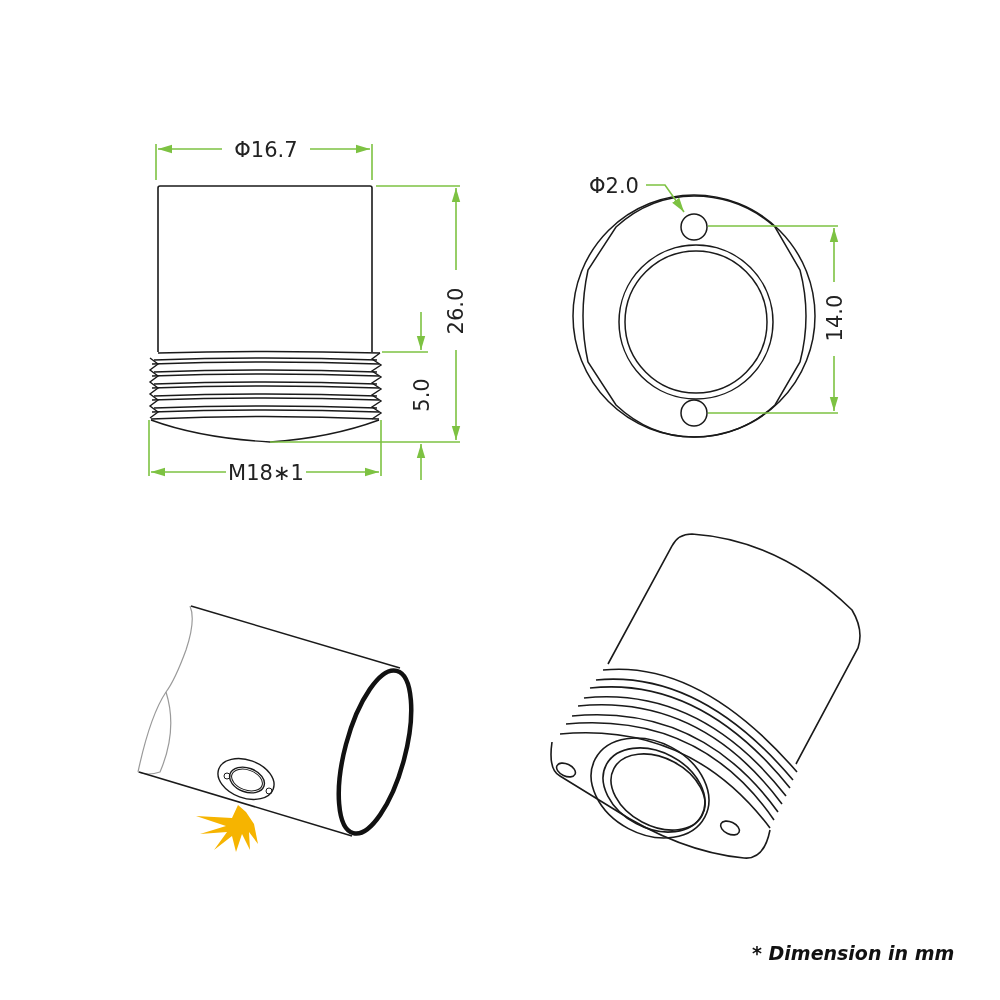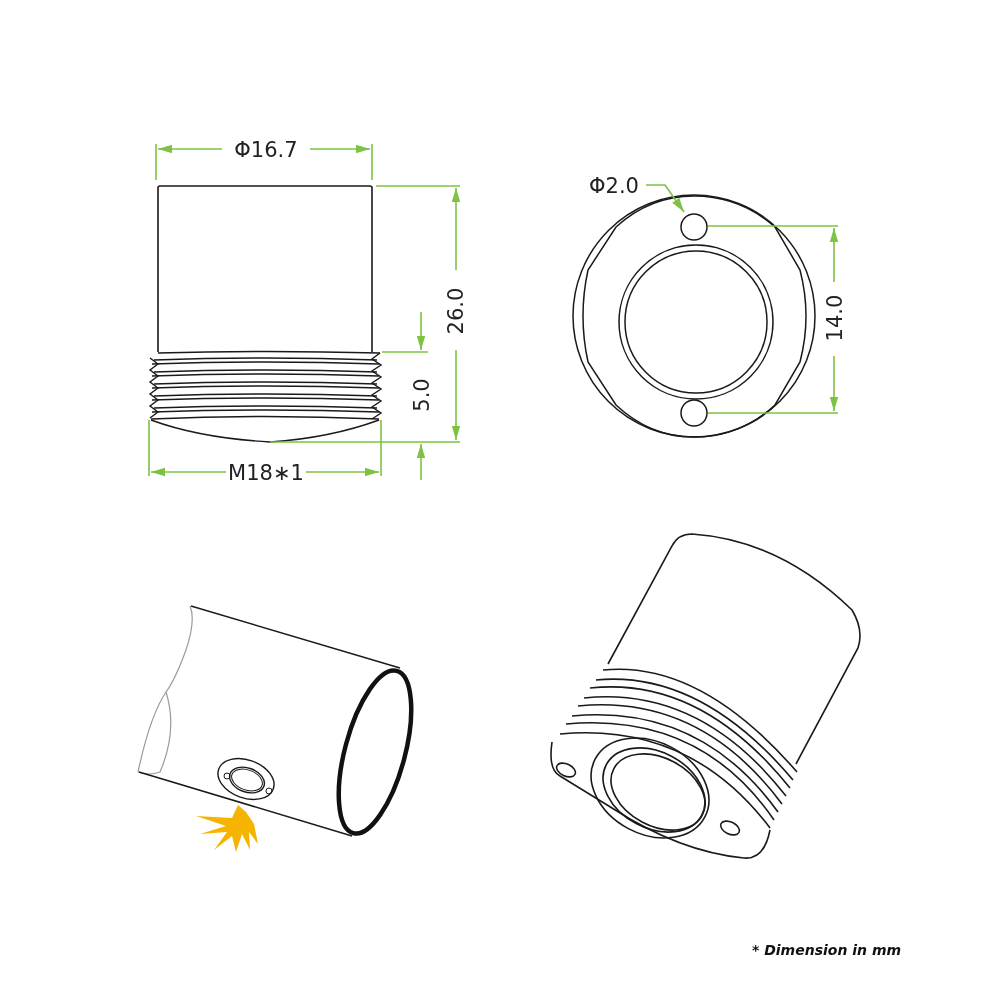--- a/index.html
+++ b/index.html
@@ -1,19 +1,19 @@
 <!DOCTYPE html>
 <html><head>
 <meta charset="utf-8">
 <style>
   html, body { margin: 0; padding: 0; background: #ffffff; }
   body { width: 1000px; height: 1000px; position: relative; overflow: hidden; font-family: "Liberation Sans", sans-serif; }
   svg { position: absolute; left: 0; top: 0; }
   .dim { font-family: "DejaVu Sans", sans-serif; font-size: 21px; fill: #222; }
-  .footnote { position: absolute; left: 752px; top: 942px; font-family: "DejaVu Sans", sans-serif; font-style: italic; font-weight: bold; font-size: 14px; color: #111; }
+  .footnote { position: absolute; left: 752px; top: 942px; font-family: "DejaVu Sans", sans-serif; font-style: italic; font-weight: bold; font-size: 19px; color: #111; }
 </style>
 </head>
 <body>
 
 <svg width="1000" height="1000" viewBox="0 0 1000 1000">
   <defs>
     <marker id="arr" viewBox="0 0 10 10" refX="10" refY="5" markerWidth="9" markerHeight="9" orient="auto-start-reverse">
       <path d="M0,2 L10,5 L0,8 Z" fill="#7dc242"></path>
     </marker>
   </defs>

